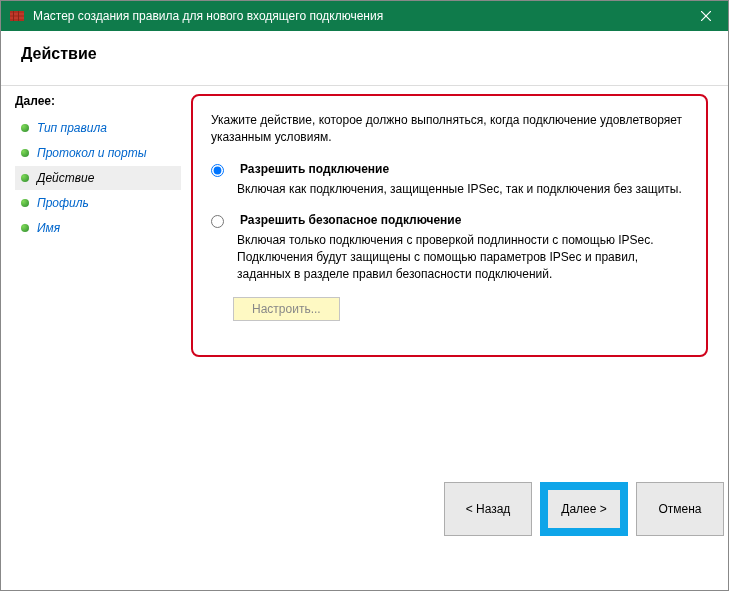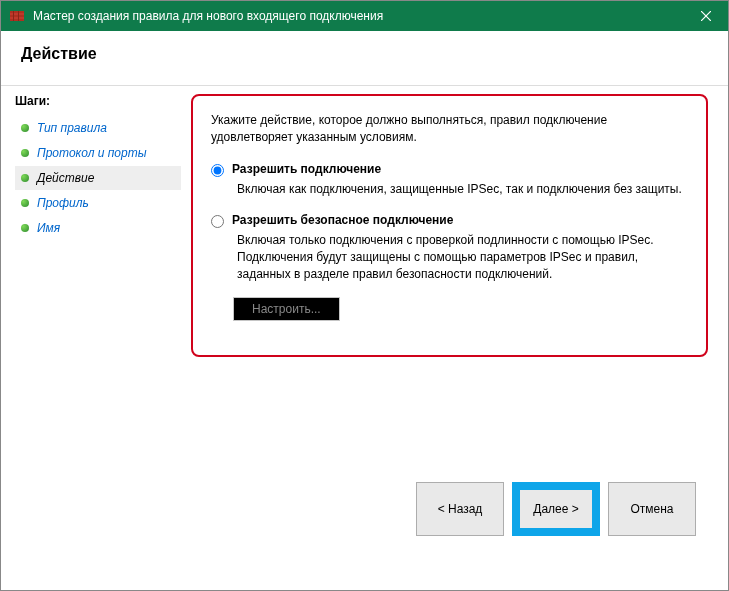--- a/index.html
+++ b/index.html
@@ -106,48 +106,49 @@
   .instruction-line {
     margin-bottom: 16px;
     line-height: 1.4;
   }
   .radio-group {
     margin-bottom: 16px;
   }
   .radio-row {
     display: flex;
     align-items: flex-start;
+    gap: 8px;
   }
   .radio-row input[type="radio"] {
     margin: 2px 8px 0 0;
     flex-shrink: 0;
   }
   .radio-label {
     font-weight: bold;
     cursor: pointer;
   }
   .radio-desc {
     margin-left: 26px;
     margin-top: 4px;
     line-height: 1.4;
   }
   .configure-btn {
     margin-left: 22px;
     margin-top: 14px;
     padding: 4px 18px;
     font-size: 12px;
-    background: #000000;
+    background: #fef9c3;
     border: 1px solid #c5c5c5;
     color: #888;
     cursor: default;
   }
   .footer-buttons {
     position: absolute;
     bottom: 12px;
-    right: 32px;
+    right: 4px;
     display: flex;
     gap: 8px;
   }
   .footer-buttons button {
     padding: 5px 0;
     width: 88px;
     font-size: 12px;
     background: #e9e9e9;
     border: 1px solid #adadad;
     cursor: pointer;
@@ -179,21 +180,21 @@
     </svg>
   </div>
 </div>
 
 <div class="header-section">
   <h1>Действие</h1>
 </div>
 
 <div class="body-area">
   <div class="steps-col">
-    <div class="steps-heading">Шаги:</div>
+    <div class="steps-heading">Далее:</div>
 
     <div class="step-item">
       <span class="bullet"></span>
       <span class="step-label">Тип правила</span>
     </div>
     <div class="step-item">
       <span class="bullet"></span>
       <span class="step-label">Протокол и порты</span>
     </div>
     <div class="step-item active">
@@ -205,21 +206,21 @@
       <span class="step-label">Профиль</span>
     </div>
     <div class="step-item">
       <span class="bullet"></span>
       <span class="step-label">Имя</span>
     </div>
   </div>
 
   <div class="content-col">
     <div class="highlight-box">
-      <div class="instruction-line">Укажите действие, которое должно выполняться, правил подключение удовлетворяет указанным условиям.</div>
+      <div class="instruction-line">Укажите действие, которое должно выполняться, когда подключение удовлетворяет указанным условиям.</div>
 
       <div class="radio-group">
         <div class="radio-row">
           <input type="radio" name="action" checked="" style="">
           <label class="radio-label">Разрешить подключение</label>
         </div>
         <div class="radio-desc">Включая как подключения, защищенные IPSec, так и подключения без защиты.</div>
       </div>
 
       <div class="radio-group">

